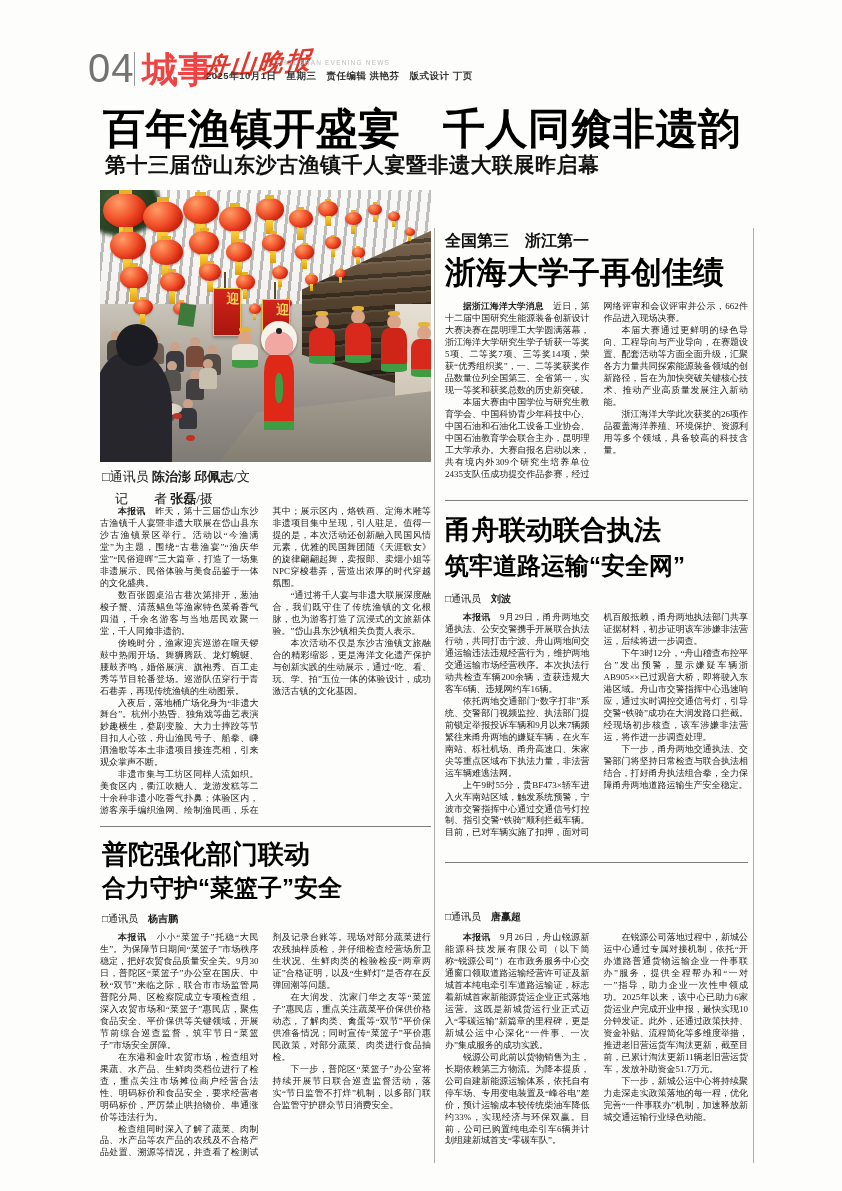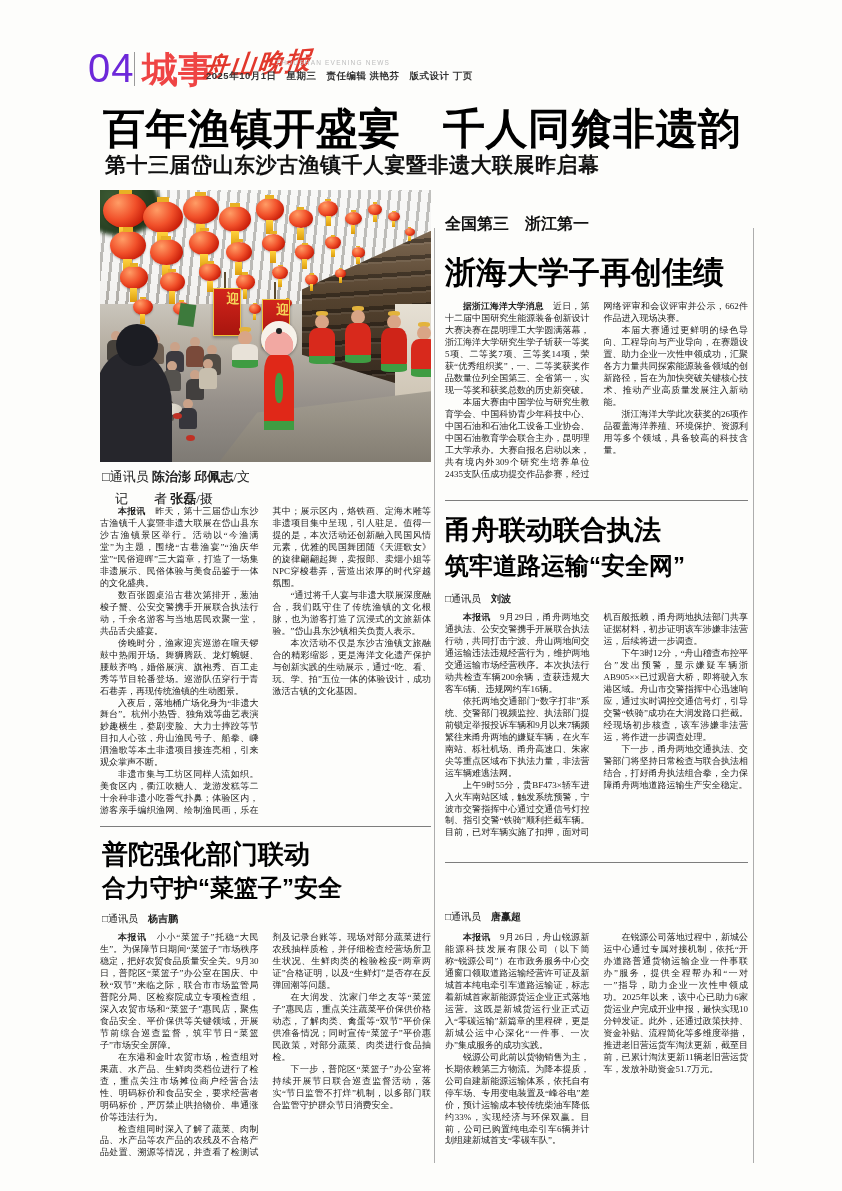--- a/index.html
+++ b/index.html
@@ -3,21 +3,21 @@
 <meta charset="utf-8">
 <style>
   html,body{margin:0;padding:0;}
   body{background:#ffffff;}
   .page{position:relative;width:842px;height:1191px;margin:0 auto;background:#fdfdfb;overflow:hidden;
         font-family:"Liberation Serif",serif;color:#1a1a1a;}
   .sans{font-family:"Liberation Sans",sans-serif;}
   .abs{position:absolute;}
 
   
-  .pageno{left:88px;top:46px;font-size:40px;font-weight:500;color:#6d28d9;letter-spacing:1px;}
+  .pageno{left:88px;top:46px;font-size:40px;font-weight:500;color:#737373;letter-spacing:1px;}
   .hdr-bar{left:134px;top:52px;width:1px;height:34px;background:#9a9a9a;}
   .section{left:142px;top:46px;font-size:36px;font-weight:800;}
   .masthead{left:204px;top:47px;font-size:25px;font-weight:800;font-style:italic;
             transform:skewX(-10deg) rotate(-4deg);letter-spacing:2px;}
   .masthead-en{left:276px;top:59px;font-size:6.5px;color:#bdbdbd;letter-spacing:1.2px;}
   .dateline{left:206px;top:70px;font-size:9.5px;color:#333;font-weight:600;letter-spacing:.5px;}
 
   
   .hl{left:103px;top:101px;font-size:42px;font-weight:900;color:#000;white-space:nowrap;letter-spacing:.5px;}
   .sub{left:105px;top:151px;font-size:21px;font-weight:600;color:#111;letter-spacing:.5px;}
@@ -344,21 +344,21 @@
       <b>陈治澎 邱佩志</b><span>/文</span>
     </div>
     <div style="text-indent:1em;">
       <span>记　　者</span>
       <b>张磊</b><span>/摄</span>
     </div>
   </div>
 
   <div class="abs body-cols" style="left:100px;top:506px;width:331px;height:312px;">
       <p><b>本报讯</b>　昨天，第十三届岱山东沙古渔镇千人宴暨非遗大联展在岱山县东沙古渔镇景区举行。活动以“今渔满堂”为主题，围绕“古巷渔宴”“渔庆华堂”“民俗迎晖”三大篇章，打造了一场集非遗展示、民俗体验与美食品鉴于一体的文化盛典。</p>
-      <p>数百张圆桌沿古巷次第排开，葱油梭子蟹、公安交警携手开展联合执法行动，千余名游客与当地居民欢聚一堂，共品舌尖盛宴。</p>
+      <p>数百张圆桌沿古巷次第排开，葱油梭子蟹、清蒸鲳鱼等渔家特色菜肴香气四溢，千余名游客与当地居民欢聚一堂，千人同飨非遗韵。</p>
       <p>傍晚时分，渔家迎宾巡游在喧天锣鼓中热闹开场。舞狮腾跃、龙灯蜿蜒、腰鼓齐鸣，婚俗展演、旗袍秀、百工走秀等节目轮番登场。巡游队伍穿行于青石巷弄，再现传统渔镇的生动图景。</p>
       <p>入夜后，落地桶广场化身为“非遗大舞台”。杭州小热昏、独角戏等曲艺表演妙趣横生，婺剧变脸、大力士摔跤等节目扣人心弦，舟山渔民号子、船拳、嵊泗渔歌等本土非遗项目接连亮相，引来观众掌声不断。</p>
       <p>非遗市集与工坊区同样人流如织。美食区内，衢江吹糖人、龙游发糕等二十余种非遗小吃香气扑鼻；体验区内，游客亲手编织渔网、绘制渔民画，乐在其中；展示区内，烙铁画、定海木雕等非遗项目集中呈现，引人驻足。值得一提的是，本次活动还创新融入民国风情元素，优雅的民国舞团随《天涯歌女》的旋律翩翩起舞，卖报郎、卖烟小姐等NPC穿梭巷弄，营造出浓厚的时代穿越氛围。</p>
       <p>“通过将千人宴与非遗大联展深度融合，我们既守住了传统渔镇的文化根脉，也为游客打造了沉浸式的文旅新体验。”岱山县东沙镇相关负责人表示。</p>
       <p>本次活动不仅是东沙古渔镇文旅融合的精彩缩影，更是海洋文化遗产保护与创新实践的生动展示，通过“吃、看、玩、学、拍”五位一体的体验设计，成功激活古镇的文化基因。</p>
     </div>
 
   <div class="abs rule" style="left:100px;top:826px;width:331px;"></div>
 
   <div class="abs h-big sans" style="left:102px;top:838px;font-size:26px;line-height:33px;">普陀强化部门联动</div>
@@ -370,26 +370,26 @@
       <p><b>本报讯</b>　小小“菜篮子”托稳“大民生”。为保障节日期间“菜篮子”市场秩序稳定，把好农贸食品质量安全关。9月30日，普陀区“菜篮子”办公室在国庆、中秋“双节”来临之际，联合市市场监管局普陀分局、区检察院成立专项检查组，深入农贸市场和“菜篮子”惠民店，聚焦食品安全、平价保供等关键领域，开展节前综合巡查监督，筑牢节日“菜篮子”市场安全屏障。</p>
       <p>在东港和金叶农贸市场，检查组对果蔬、水产品、生鲜肉类档位进行了检查，重点关注市场摊位商户经营合法性、明码标价和食品安全，要求经营者明码标价，严厉禁止哄抬物价、串通涨价等违法行为。</p>
       <p>检查组同时深入了解了蔬菜、肉制品、水产品等农产品的农残及不合格产品处置、溯源等情况，并查看了检测试剂及记录台账等。现场对部分蔬菜进行农残抽样质检，并仔细检查经营场所卫生状况、生鲜肉类的检验检疫“两章两证”合格证明，以及“生鲜灯”是否存在反弹回潮等问题。</p>
       <p>在大润发、沈家门华之友等“菜篮子”惠民店，重点关注蔬菜平价保供价格动态，了解肉类、禽蛋等“双节”平价保供准备情况；同时宣传“菜篮子”平价惠民政策，对部分蔬菜、肉类进行食品抽检。</p>
       <p>下一步，普陀区“菜篮子”办公室将持续开展节日联合巡查监督活动，落实“节日监管不打烊”机制，以多部门联合监管守护群众节日消费安全。</p>
     </div>
 
   <div class="abs vrule" style="left:434px;top:228px;height:935px;"></div>
   <div class="abs vrule" style="left:753px;top:228px;height:935px;"></div>
 
-  <div class="abs kicker sans" style="left:445px;top:214px;">全国第三　浙江第一</div>
+  <div class="abs kicker sans" style="left:445px;top:231px;">全国第三　浙江第一</div>
   <div class="abs h-big sans" style="left:445px;top:252px;font-size:31px;">浙海大学子再创佳绩</div>
   <div class="abs body-cols" style="left:445px;top:301px;width:303px;height:192px;">
       <p><b>据浙江海洋大学消息</b>　近日，第十二届中国研究生能源装备创新设计大赛决赛在昆明理工大学圆满落幕，浙江海洋大学研究生学子斩获一等奖5项、二等奖7项、三等奖14项，荣获“优秀组织奖”，一、二等奖获奖作品数量位列全国第三、全省第一，实现一等奖和获奖总数的历史新突破。</p>
       <p>本届大赛由中国学位与研究生教育学会、中国科协青少年科技中心、中国石油和石油化工设备工业协会、中国石油教育学会联合主办，昆明理工大学承办。大赛自报名启动以来，共有境内外309个研究生培养单位2435支队伍成功提交作品参赛，经过网络评审和会议评审并公示，662件作品进入现场决赛。</p>
-      <p>本届大赛通过更鲜明的绿色导向、工程导向与产业导向，在赛题设置、助力企业一次性申领成功，汇聚各方力量共同探索能源装备领域的创新路径，旨在为加快突破关键核心技术、推动产业高质量发展注入新动能。</p>
+      <p>本届大赛通过更鲜明的绿色导向、工程导向与产业导向，在赛题设置、配套活动等方面全面升级，汇聚各方力量共同探索能源装备领域的创新路径，旨在为加快突破关键核心技术、推动产业高质量发展注入新动能。</p>
       <p>浙江海洋大学此次获奖的26项作品覆盖海洋养殖、环境保护、资源利用等多个领域，具备较高的科技含量。</p>
     </div>
 
   <div class="abs rule" style="left:445px;top:500px;width:303px;"></div>
 
   <div class="abs h-big sans" style="left:445px;top:512px;font-size:27px;line-height:36px;">甬舟联动联合执法</div>
   <div class="abs h-big sans" style="left:445px;top:548px;font-size:24px;line-height:36px;">筑牢道路运输“安全网”</div>
   <div class="abs byline sans" style="left:445px;top:592px;">
     <span>□通讯员</span>　<b>刘波</b>
   </div>
@@ -403,15 +403,16 @@
 
   <div class="abs rule" style="left:445px;top:862px;width:303px;"></div>
 
   <div class="abs byline sans" style="left:445px;top:910px;">
     <span>□通讯员</span>　<b>唐赢超</b>
   </div>
   <div class="abs body-cols" style="left:445px;top:932px;width:303px;height:231px;">
       <p><b>本报讯</b>　9月26日，舟山锐源新能源科技发展有限公司（以下简称“锐源公司”）在市政务服务中心交通窗口领取道路运输经营许可证及新城首本纯电牵引车道路运输证，标志着新城首家新能源货运企业正式落地运营。这既是新城货运行业正式迈入“零碳运输”新篇章的里程碑，更是新城公运中心深化“一件事、一次办”集成服务的成功实践。</p>
       <p>锐源公司此前以货物销售为主，长期依赖第三方物流。为降本提质，公司自建新能源运输体系，依托自有停车场、专用变电装置及“峰谷电”差价，预计运输成本较传统柴油车降低约33%，实现经济与环保双赢。目前，公司已购置纯电牵引车6辆并计划组建新城首支“零碳车队”。</p>
       <p>在锐源公司落地过程中，新城公运中心通过专属对接机制，依托“开办道路普通货物运输企业一件事联办”服务，提供全程帮办和“一对一”指导，助力企业一次性申领成功。2025年以来，该中心已助力6家货运业户完成开业申报，最快实现10分钟发证。此外，还通过政策扶持、资金补贴、流程简化等多维度举措，推进老旧营运货车淘汰更新，截至目前，已累计淘汰更新11辆老旧营运货车，发放补助资金51.7万元。</p>
+      <p>下一步，新城公运中心将持续聚力走深走实政策落地的每一程，优化完善“一件事联办”机制，加速释放新城交通运输行业绿色动能。</p>
     </div>
 
 </div>
 
 </body></html>

